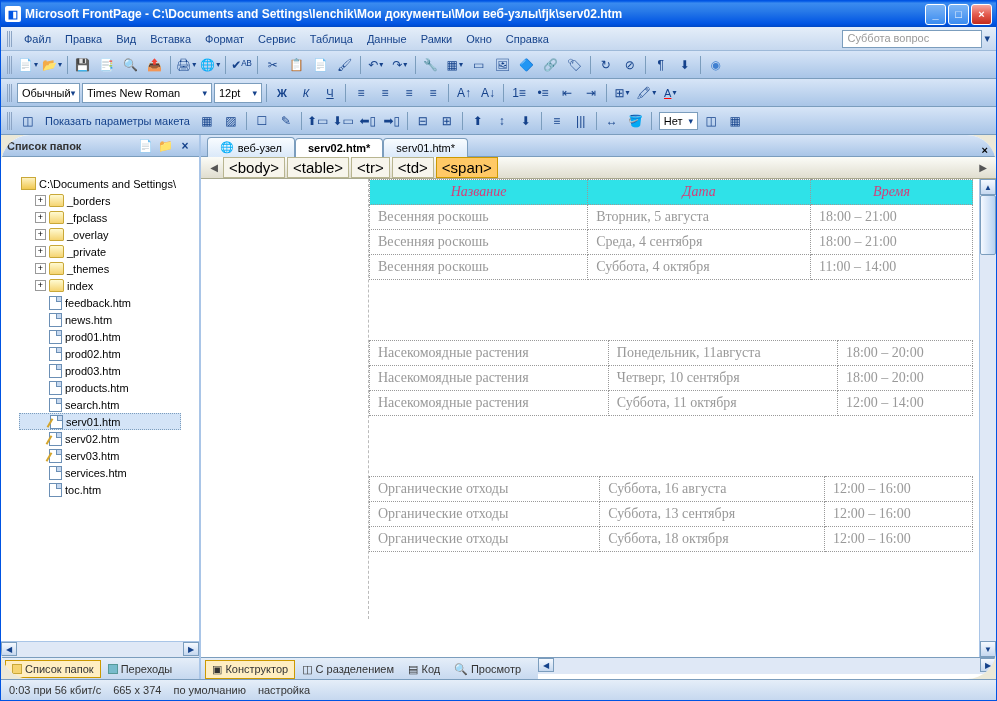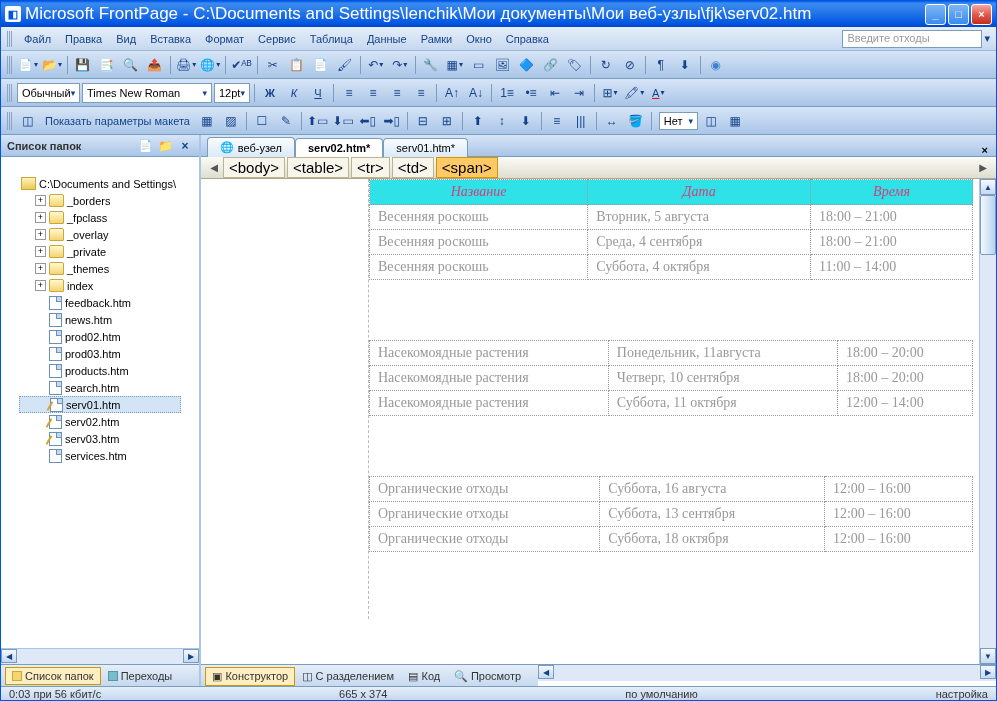--- a/index.html
+++ b/index.html
@@ -1,40 +1,40 @@
 <!DOCTYPE html>
 <html><head>
 <meta charset="utf-8">
 <style>
 * { margin: 0; padding: 0; box-sizing: border-box; font-family: Tahoma, sans-serif; font-size: 11px; }
 body { background: #d4d0c8; overflow: hidden; }
 .window { width: 997px; height: 701px; display: flex; flex-direction: column; border: 1px solid #0054e3; background: #ece9d8; }
 .titlebar { height: 26px; background: linear-gradient(to bottom, #0058e6 0%, #3a8bf0 8%, #2779e8 40%, #0054e3 88%, #0048c4 100%); display: flex; align-items: center; padding: 0 4px; color: white; }
 .titlebar-icon { width: 16px; height: 16px; background: #fff; margin-right: 4px; border-radius: 2px; display: inline-flex; align-items: center; justify-content: center; color: #0054e3; font-weight: bold; }
-.titlebar-text { flex: 1; font-weight: normal; font-size: 17px; }
+.titlebar-text { flex: 1; font-weight: bold; font-size: 12px; }
 .win-btns { display: flex; gap: 2px; }
 .win-btn { width: 21px; height: 21px; border: 1px solid #fff; border-radius: 3px; background: linear-gradient(to bottom, #7eb6f5, #3a8bf0); display: flex; align-items: center; justify-content: center; color: white; font-weight: bold; cursor: pointer; }
 .win-btn.close { background: linear-gradient(to bottom, #f5a7a0, #e35b4e, #c42b1c); }
 .menubar { height: 24px; background: linear-gradient(to bottom, #e5eef9, #c6d8ef); display: flex; align-items: center; padding: 0 6px; border-bottom: 1px solid #9db9d8; }
 .menubar-grip { width: 6px; height: 16px; background: repeating-linear-gradient(to right, #8ca5c5 0 1px, transparent 1px 2px); margin-right: 4px; }
 .menu-item { padding: 3px 7px; cursor: pointer; color: #15428b; }
 .help-box { margin-left: auto; height: 18px; width: 140px; border: 1px solid #7b9dbd; background: #fff; padding: 1px 4px; color: #999; }
 .help-arrow { color: #15428b; margin-left: 2px; cursor: pointer; }
 .toolbar { height: 28px; background: linear-gradient(to bottom, #d7e5f7, #a9c5e7); display: flex; align-items: center; padding: 2px 6px; border-bottom: 1px solid #7b9dbd; gap: 2px; }
 .tb-grip { width: 6px; height: 18px; background: repeating-linear-gradient(to right, #8ca5c5 0 1px, transparent 1px 2px); margin-right: 2px; }
 .tb-btn { min-width: 22px; height: 22px; display: inline-flex; align-items: center; justify-content: center; cursor: pointer; border: 1px solid transparent; color: #15428b; position: relative; font-size: 12px; }
 .tb-sep { width: 1px; height: 18px; background: #7b9dbd; margin: 0 2px; }
 .tb-drop::after { content: "▾"; font-size: 8px; margin-left: 1px; }
 .fmt-select { height: 20px; border: 1px solid #7b9dbd; background: #fff; padding: 1px 4px; display: flex; align-items: center; cursor: pointer; }
 .fmt-select.style { width: 63px; }
 .fmt-select.font { width: 130px; }
-.fmt-select.size { width: 36px; }
+.fmt-select.size { width: 48px; }
 .fmt-select::after { content: "▾"; margin-left: auto; color: #15428b; font-size: 9px; }
 .layout-label { color: #15428b; padding: 0 4px; }
-.workspace { flex: 1; display: flex; background: #fff; overflow: hidden; }
+.workspace { flex: 1; display: flex; background: #fff; overflow: hidden; border-radius: 29px; }
 .folder-pane { width: 200px; border-right: 2px solid #a9c5e7; display: flex; flex-direction: column; background: #fff; }
 .folder-header { height: 22px; background: linear-gradient(to bottom, #d7e5f7, #a9c5e7); display: flex; align-items: center; padding: 0 6px; font-weight: bold; color: #333; border-bottom: 1px solid #7b9dbd; }
 .folder-header-icons { margin-left: auto; display: flex; gap: 3px; }
 .folder-tree { flex: 1; overflow: auto; padding: 18px; }
 .tree-item { display: flex; align-items: center; height: 17px; padding-left: 2px; cursor: pointer; white-space: nowrap; }
 .tree-item.selected { background: #d4e4f7; border: 1px dotted #7b9dbd; }
 .tree-toggle { width: 11px; height: 11px; border: 1px solid #999; display: inline-flex; align-items: center; justify-content: center; font-size: 9px; margin-right: 3px; background: #fff; line-height: 1; }
 .tree-spacer { width: 14px; display: inline-block; }
 .tree-icon { width: 15px; height: 13px; margin-right: 3px; display: inline-flex; align-items: center; justify-content: center; }
 .folder-ic { background: linear-gradient(to bottom, #fffad1, #f5d472); border: 1px solid #c9a838; border-radius: 2px 2px 1px 1px; }
@@ -62,21 +62,21 @@
 .doc-body { flex: 1; display: flex; }
 .doc-content { flex: 1; overflow: auto; position: relative; background: #fff; }
 .doc-canvas { width: 100%; padding: 0; }
 .tbl { width: 100%; border-collapse: collapse; margin-bottom: 60px; }
 .tbl th { background: #2fe2e8; color: #d43f7a; font-family: 'Times New Roman', serif; font-size: 14px; font-weight: normal; font-style: italic; padding: 4px 6px; border: 1px dotted #999; text-align: center; }
 .tbl td { border: 1px dotted #999; padding: 4px 8px; color: #999; font-family: 'Times New Roman', serif; font-size: 14px; }
 .vscroll { width: 17px; background: #dfe8f6; display: flex; flex-direction: column; border-left: 1px solid #a9c5e7; }
 .vscroll-btn { height: 16px; background: linear-gradient(to bottom, #f5f9ff, #c6d8ef); border: 1px solid #7b9dbd; cursor: pointer; display: flex; align-items: center; justify-content: center; font-size: 8px; color: #15428b; }
 .vscroll-thumb { height: 60px; margin-top: 0; background: linear-gradient(to right, #f5f9ff, #b8d2f0); border: 1px solid #7b9dbd; border-radius: 2px; }
 .vscroll-track { flex: 1; }
-.statusbar { height: 14px; background: linear-gradient(to bottom, #e5eef9, #c6d8ef); display: flex; align-items: center; padding: 0 8px; color: #333; border-top: 1px solid #7b9dbd; justify-content: space-between; gap: 12px; }
+.statusbar { height: 21px; background: linear-gradient(to bottom, #e5eef9, #c6d8ef); display: flex; align-items: center; padding: 0 8px; color: #333; border-top: 1px solid #7b9dbd; justify-content: flex-start; gap: 12px; }
 .net-select { height: 18px; border: 1px solid #7b9dbd; background: #fff; padding: 0 4px; display: flex; align-items: center; margin-left: 3px; }
 .net-select::after { content: "▾"; margin-left: 6px; color: #15428b; font-size: 9px; }
 </style>
 </head>
 <body>
 
 <div class="window">
 
   <div class="titlebar">
     <span class="titlebar-icon">◧</span>
@@ -94,21 +94,21 @@
     <span class="menu-item"><span>Правка</span></span>
     <span class="menu-item"><span>Вид</span></span>
     <span class="menu-item"><span>Вставка</span></span>
     <span class="menu-item"><span>Формат</span></span>
     <span class="menu-item"><span>Сервис</span></span>
     <span class="menu-item"><span>Таблица</span></span>
     <span class="menu-item"><span>Данные</span></span>
     <span class="menu-item"><span>Рамки</span></span>
     <span class="menu-item"><span>Окно</span></span>
     <span class="menu-item"><span>Справка</span></span>
-    <div class="help-box">Введите отходы</div>
+    <div class="help-box">Суббота вопрос</div>
     <span class="help-arrow">▾</span>
   </div>
 
   <div class="toolbar">
     <span class="tb-grip"></span>
     <span class="tb-btn tb-drop">📄</span>
     <span class="tb-btn tb-drop">📂</span>
     <span class="tb-sep"></span>
     <span class="tb-btn">💾</span>
     <span class="tb-btn">📑</span>
@@ -278,20 +278,26 @@
             <div class="tree-item">
               <span class="tree-spacer"></span>
               <span class="tree-spacer"></span>
               <span class="tree-icon page-ic"></span>
               <span>news.htm</span>
             </div>
             <div class="tree-item">
               <span class="tree-spacer"></span>
               <span class="tree-spacer"></span>
               <span class="tree-icon page-ic"></span>
+              <span>prod01.htm</span>
+            </div>
+            <div class="tree-item">
+              <span class="tree-spacer"></span>
+              <span class="tree-spacer"></span>
+              <span class="tree-icon page-ic"></span>
               <span>prod02.htm</span>
             </div>
             <div class="tree-item">
               <span class="tree-spacer"></span>
               <span class="tree-spacer"></span>
               <span class="tree-icon page-ic"></span>
               <span>prod03.htm</span>
             </div>
             <div class="tree-item">
               <span class="tree-spacer"></span>
@@ -321,20 +327,26 @@
               <span class="tree-spacer"></span>
               <span class="tree-spacer"></span>
               <span class="tree-icon page-ic pencil"></span>
               <span>serv03.htm</span>
             </div>
             <div class="tree-item">
               <span class="tree-spacer"></span>
               <span class="tree-spacer"></span>
               <span class="tree-icon page-ic"></span>
               <span>services.htm</span>
+            </div>
+            <div class="tree-item">
+              <span class="tree-spacer"></span>
+              <span class="tree-spacer"></span>
+              <span class="tree-icon page-ic"></span>
+              <span>toc.htm</span>
             </div>
           </div>
       </div>
       <div class="hscroll">
         <div class="hscroll-btn">◀</div>
         <div class="hscroll-track"></div>
         <div class="hscroll-btn">▶</div>
       </div>
       <div class="viewtabs-bottom">
         <div class="vtab active">

